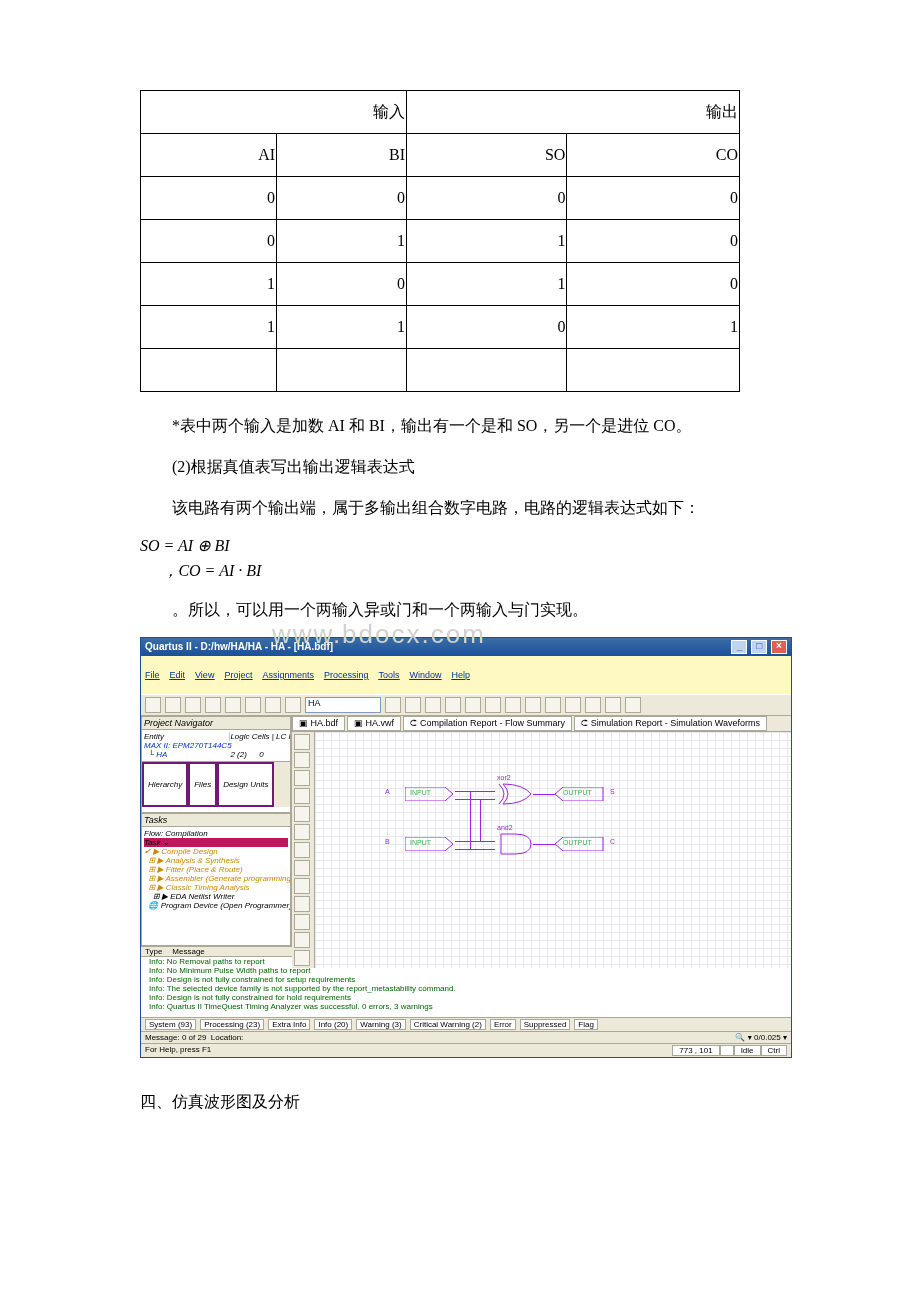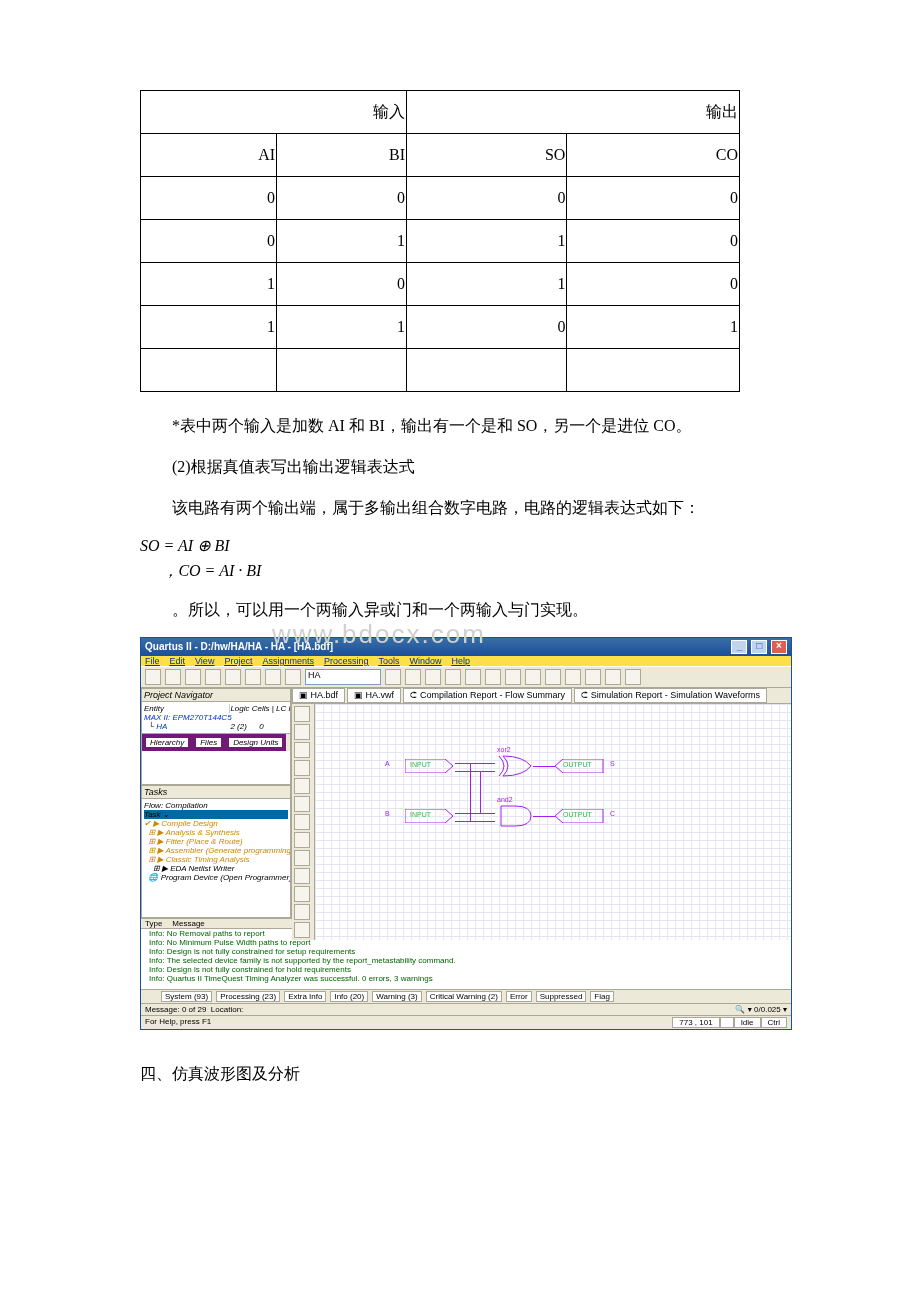--- a/index.html
+++ b/index.html
@@ -75,22 +75,22 @@
     background: #c0d4f0;
     border: 1px solid #fff;
     margin-left: 1px;
     text-align: center;
     line-height: 10px;
     color: #1a4f9c;
     font-weight: bold;
   }
   .winbtns span.close { background:#e06050; color:#fff; }
   .menubar {
-    background: #fde047;
-    padding: 0 4px;
+    background: #fef9c3;
+    padding: 14px 4px;
     color: #003399;
     font-size: 9px;
     display: flex;
     gap: 10px;
     text-decoration: underline;
   }
   .menubar span { text-decoration: underline; }
   .toolbar {
     background: #ece9d8;
     border-top: 1px solid #fff;
@@ -138,21 +138,21 @@
     font-size: 9px;
     padding: 1px 2px;
     border-bottom: 1px solid #aca899;
   }
   .panel-tabs {
     display: flex;
     background:#ece9d8;
     border-top:1px solid #aca899;
     font-size:8px;
   }
-  .panel-tabs span { border:4px solid #701a75; padding:0 4px; background:#fff; }
+  .panel-tabs span { border:2px solid #701a75; padding:16px 4px; background:#fff; }
   .tree {
     font-size: 8px;
     padding: 2px;
     color: #000;
   }
   .tree .blue { color: #0033cc; }
   .tree .orange { color: #cc8800; }
   .tree .row { white-space: nowrap; }
   .canvas-area {
     flex: 1;
@@ -202,21 +202,21 @@
     border-top:1px solid #aca899;
     height:70px;
     overflow:hidden;
     font-size:8px;
   }
   .msgs .mrow { padding:0 8px; color:#006400; }
   .msgs .hdr { background:#ece9d8; display:flex; gap:10px; padding:0 4px; border-bottom:1px solid #aca899; }
   .msg-tabs {
     background:#ece9d8;
     font-size:8px;
-    padding:1px 20px;
+    padding:1px 4px;
     border-top:1px solid #aca899;
     display:flex;
     gap:4px;
     text-align:right;
   }
   .msg-tabs span { border:1px solid #aca899; padding:0 3px; background:#fff; }
   .status {
     display:flex;
     justify-content:space-between;
     background:#ece9d8;
@@ -363,21 +363,21 @@
             <div class="panel-tabs">
               <span>Hierarchy</span>
               <span>Files</span>
               <span>Design Units</span>
             </div>
           </div>
           <div class="panel" style="flex:1;">
             <div class="panel-head">Tasks</div>
             <div class="tree">
               <div class="row">Flow: Compilation</div>
-              <div class="row" style="background:#0369a1;">Task ⌄</div>
+              <div class="row" style="background:#be185d;">Task ⌄</div>
               <div class="row orange">✔ ▶ <span>Compile Design</span></div>
               <div class="row orange">&nbsp;&nbsp;⊞ ▶ <span>Analysis &amp; Synthesis</span></div>
               <div class="row orange">&nbsp;&nbsp;⊞ ▶ <span>Fitter (Place &amp; Route)</span></div>
               <div class="row orange">&nbsp;&nbsp;⊞ ▶ <span>Assembler (Generate programming files)</span></div>
               <div class="row orange">&nbsp;&nbsp;⊞ ▶ <span>Classic Timing Analysis</span></div>
               <div class="row">&nbsp;&nbsp;&nbsp;&nbsp;⊞ ▶ <span>EDA Netlist Writer</span></div>
               <div class="row">&nbsp;&nbsp;🌐 <span>Program Device (Open Programmer)</span></div>
             </div>
           </div>
         </div>

